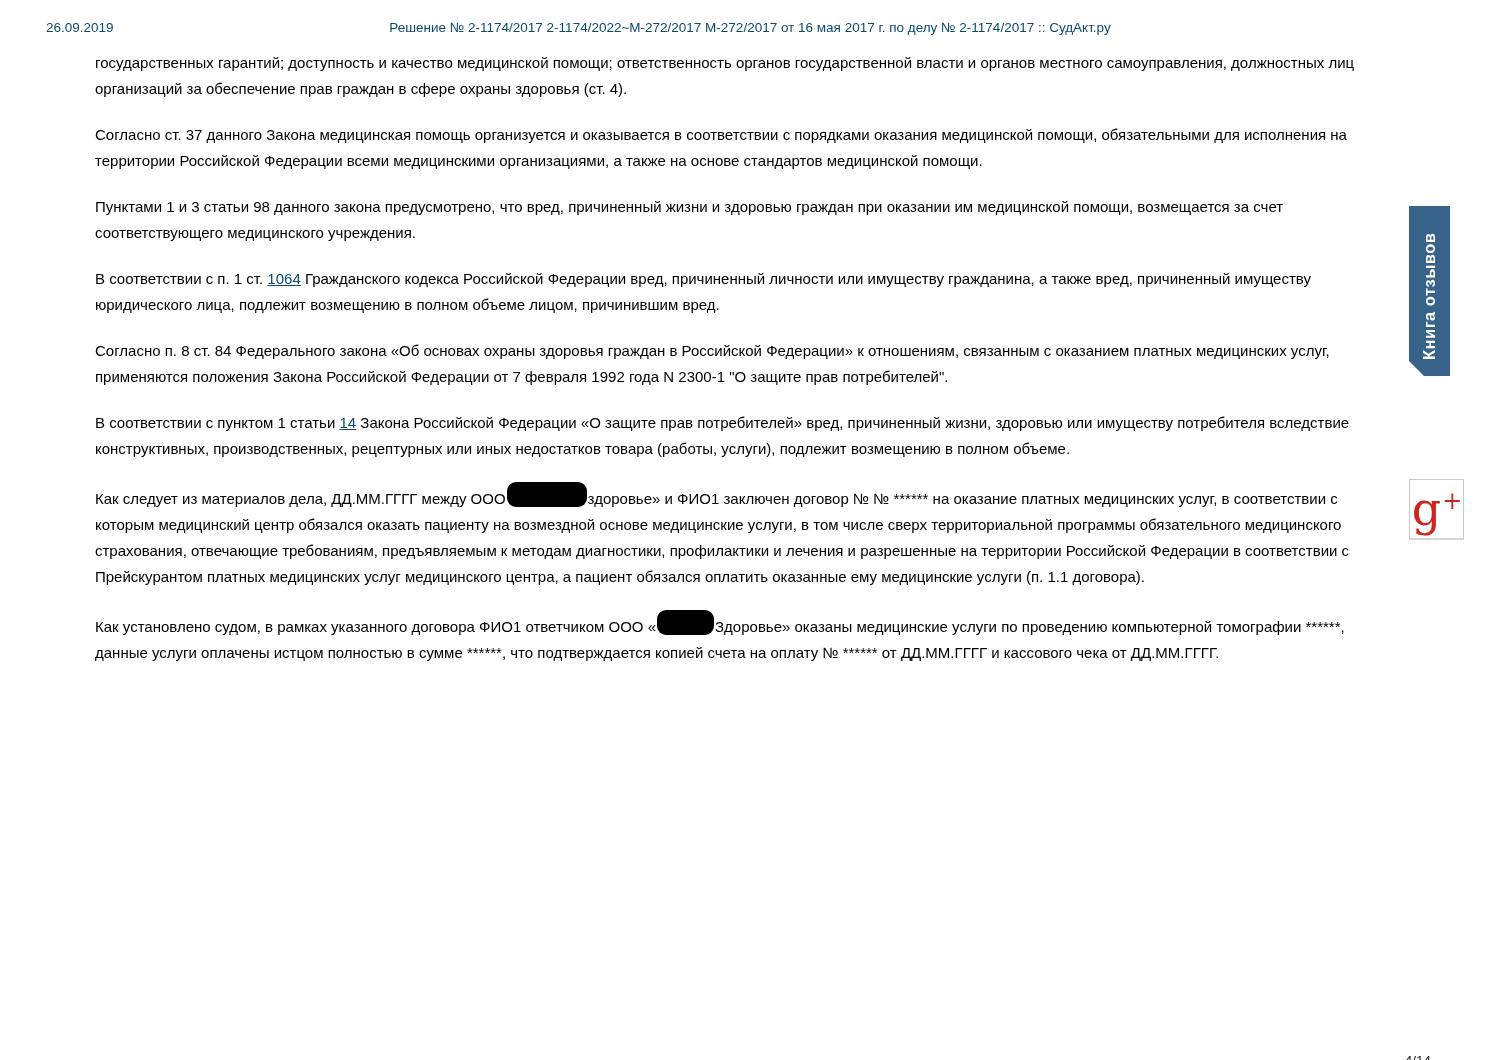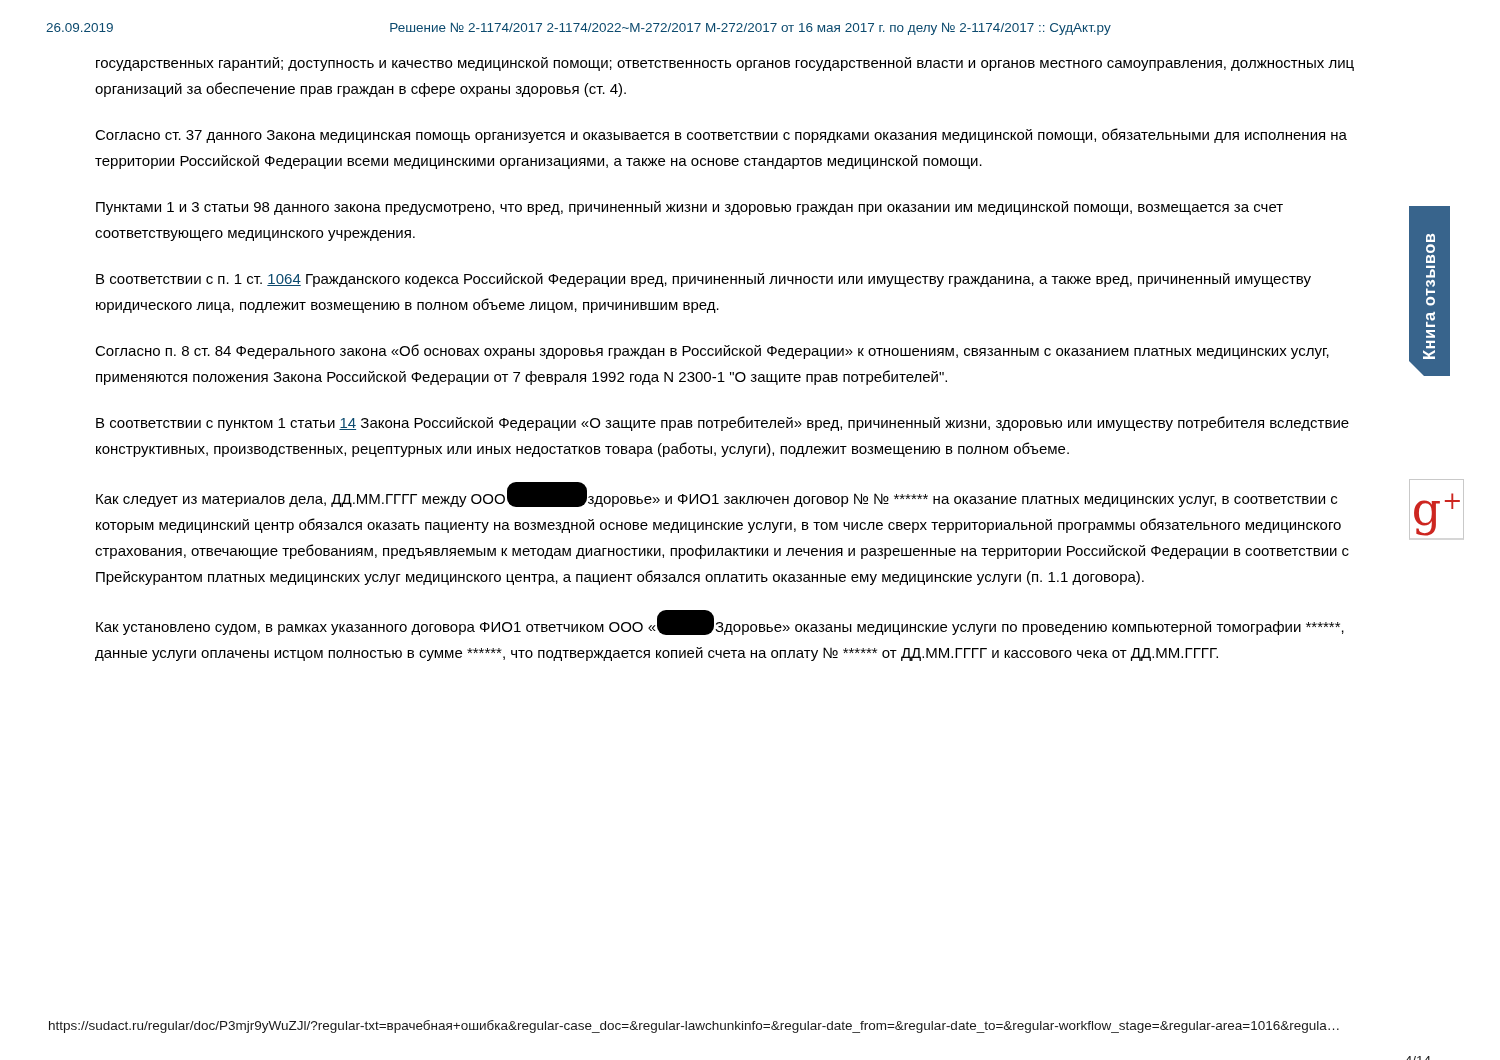--- a/index.html
+++ b/index.html
@@ -79,15 +79,14 @@
 
 <div class="feedback-tab">
   <span class="vtext">Книга отзывов</span>
 </div>
 
 <div class="gplus-btn">
   <span class="gplus-glyph"><span class="g">g</span><span class="plus">+</span></span>
 </div>
 
 <div class="print-footer">
-  <span class="footer-url">https://sudact.ru/regular/doc/P3mjr9yWuZJl/?regular-txt=врачебная+ошибка&amp;regular-case_doc=&amp;regular-lawchunkinfo=&amp;regular-date_from=&amp;regular-date_to=&amp;regular-workflow_stage=&amp;regular-area=1016&amp;regula…</span>
   <span class="footer-page">4/14</span>
 </div>
 
 </body></html>

